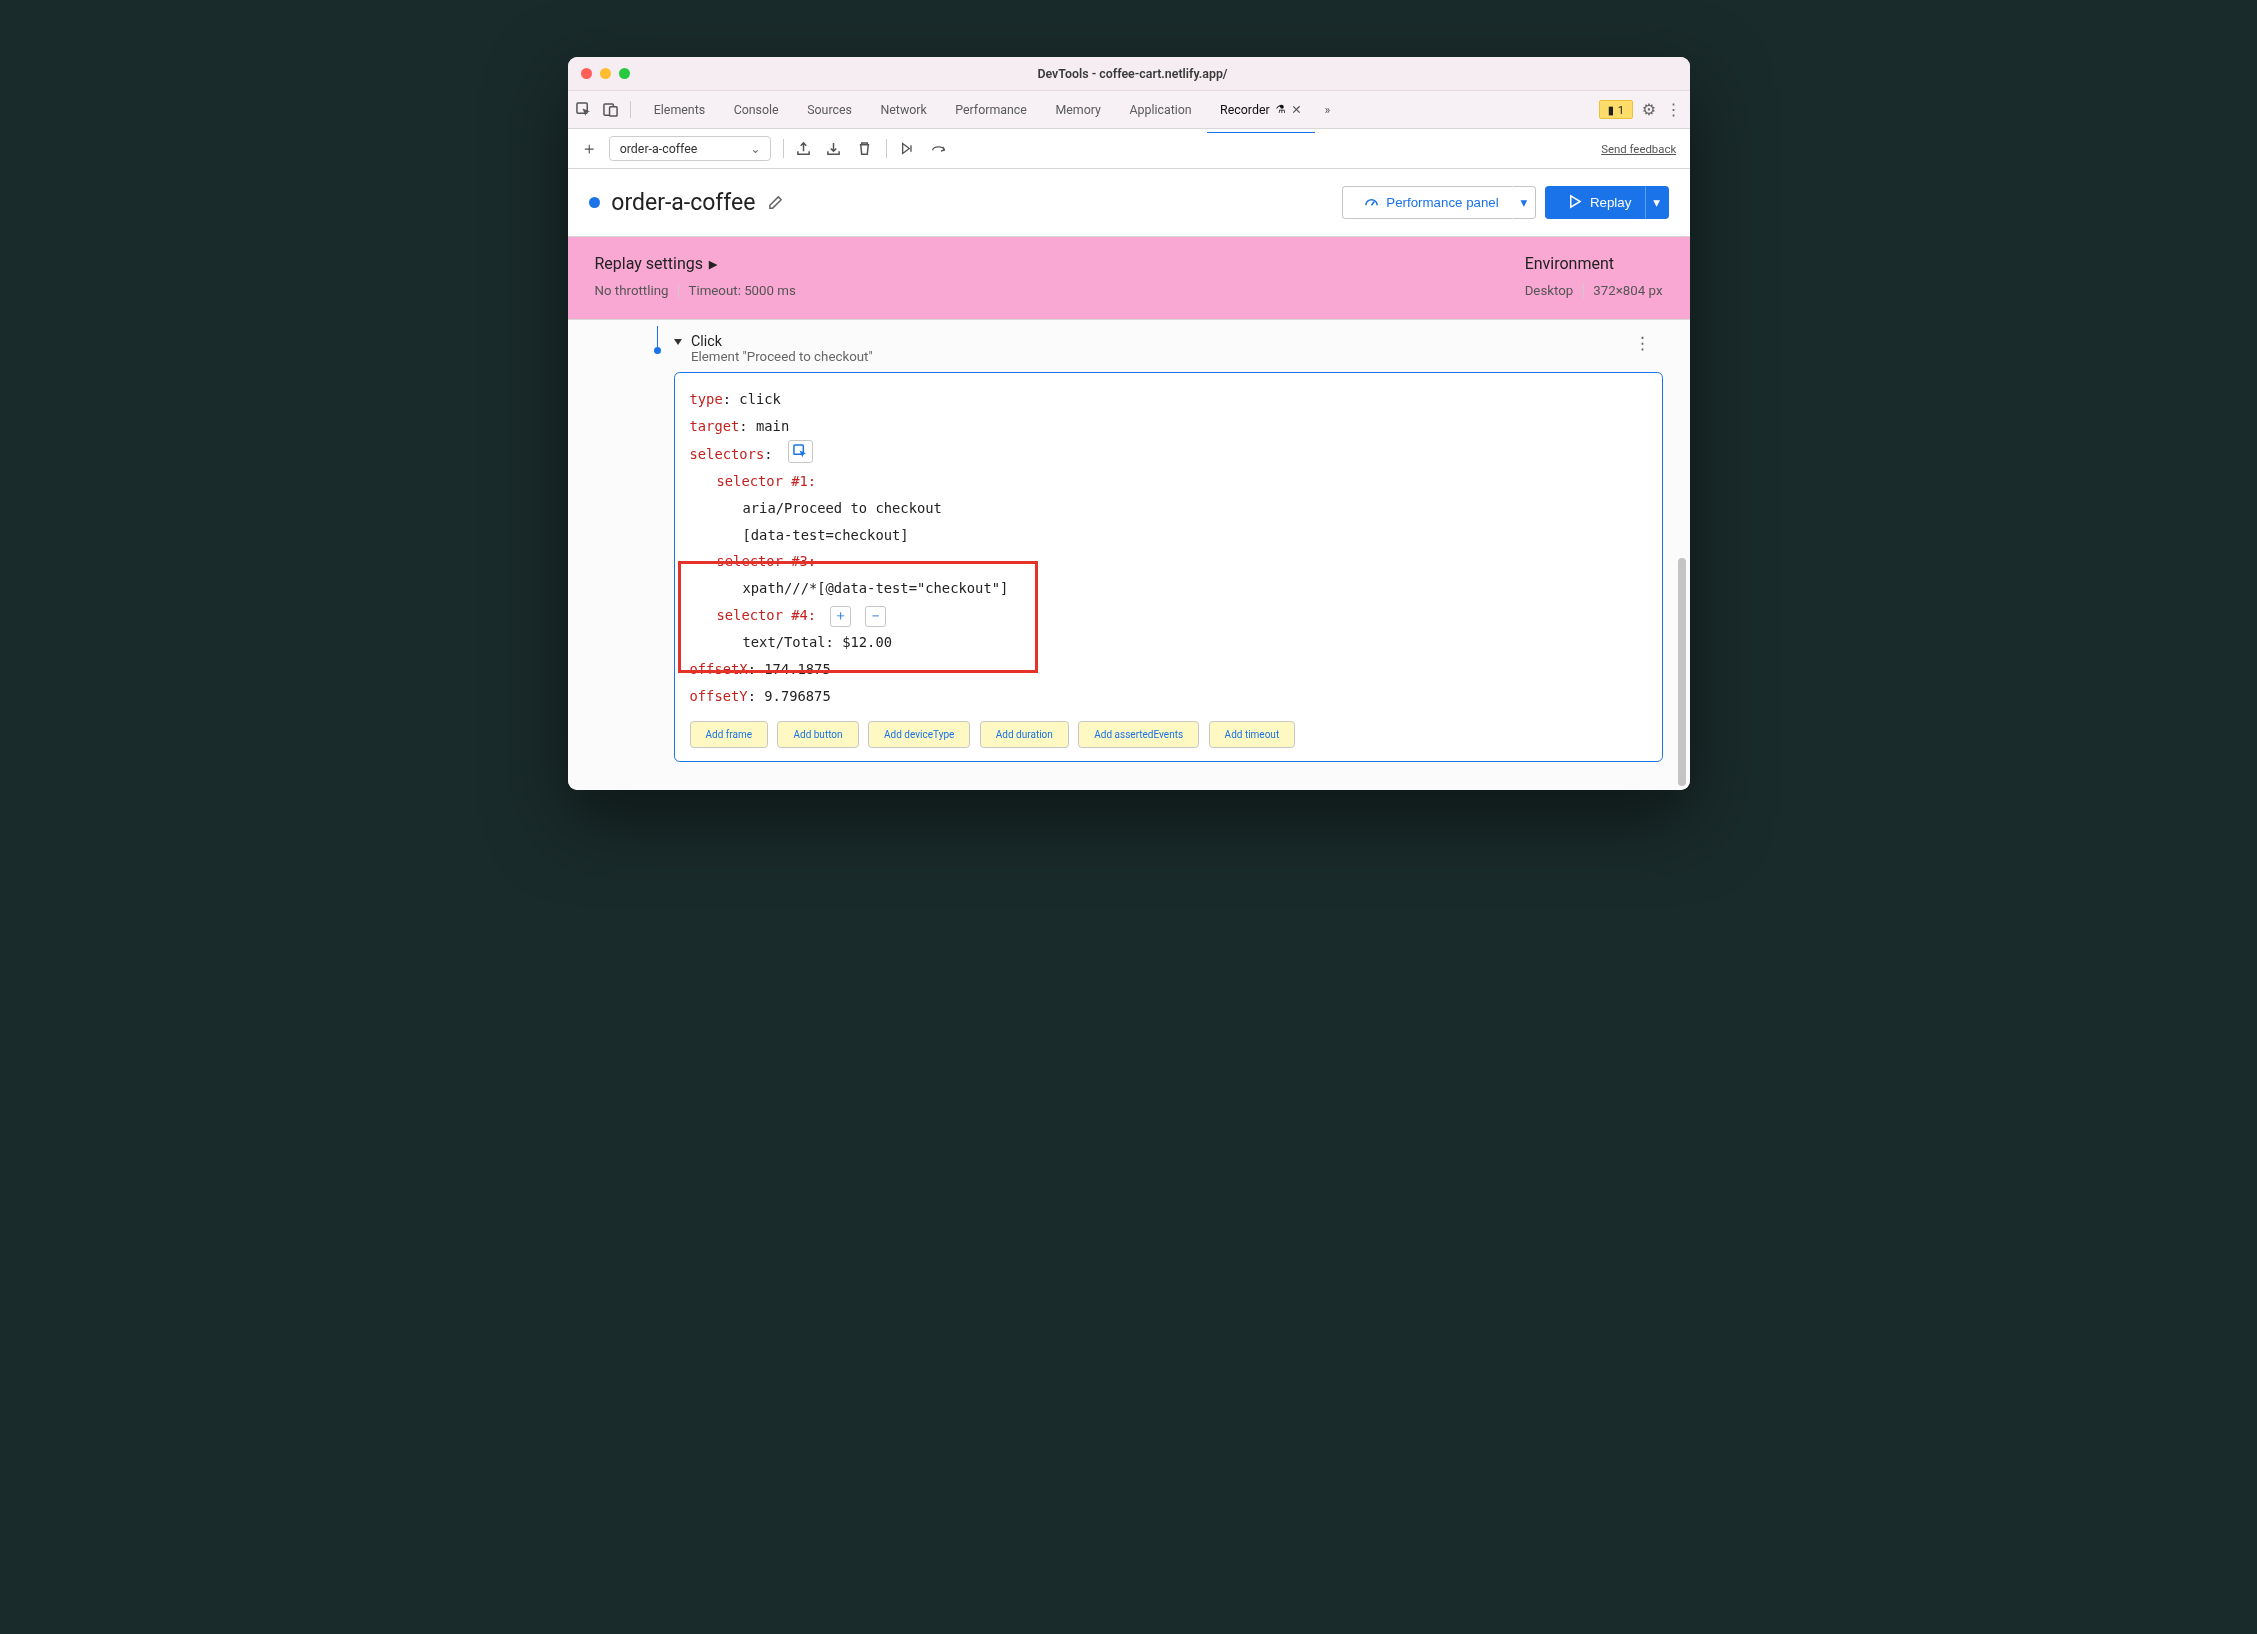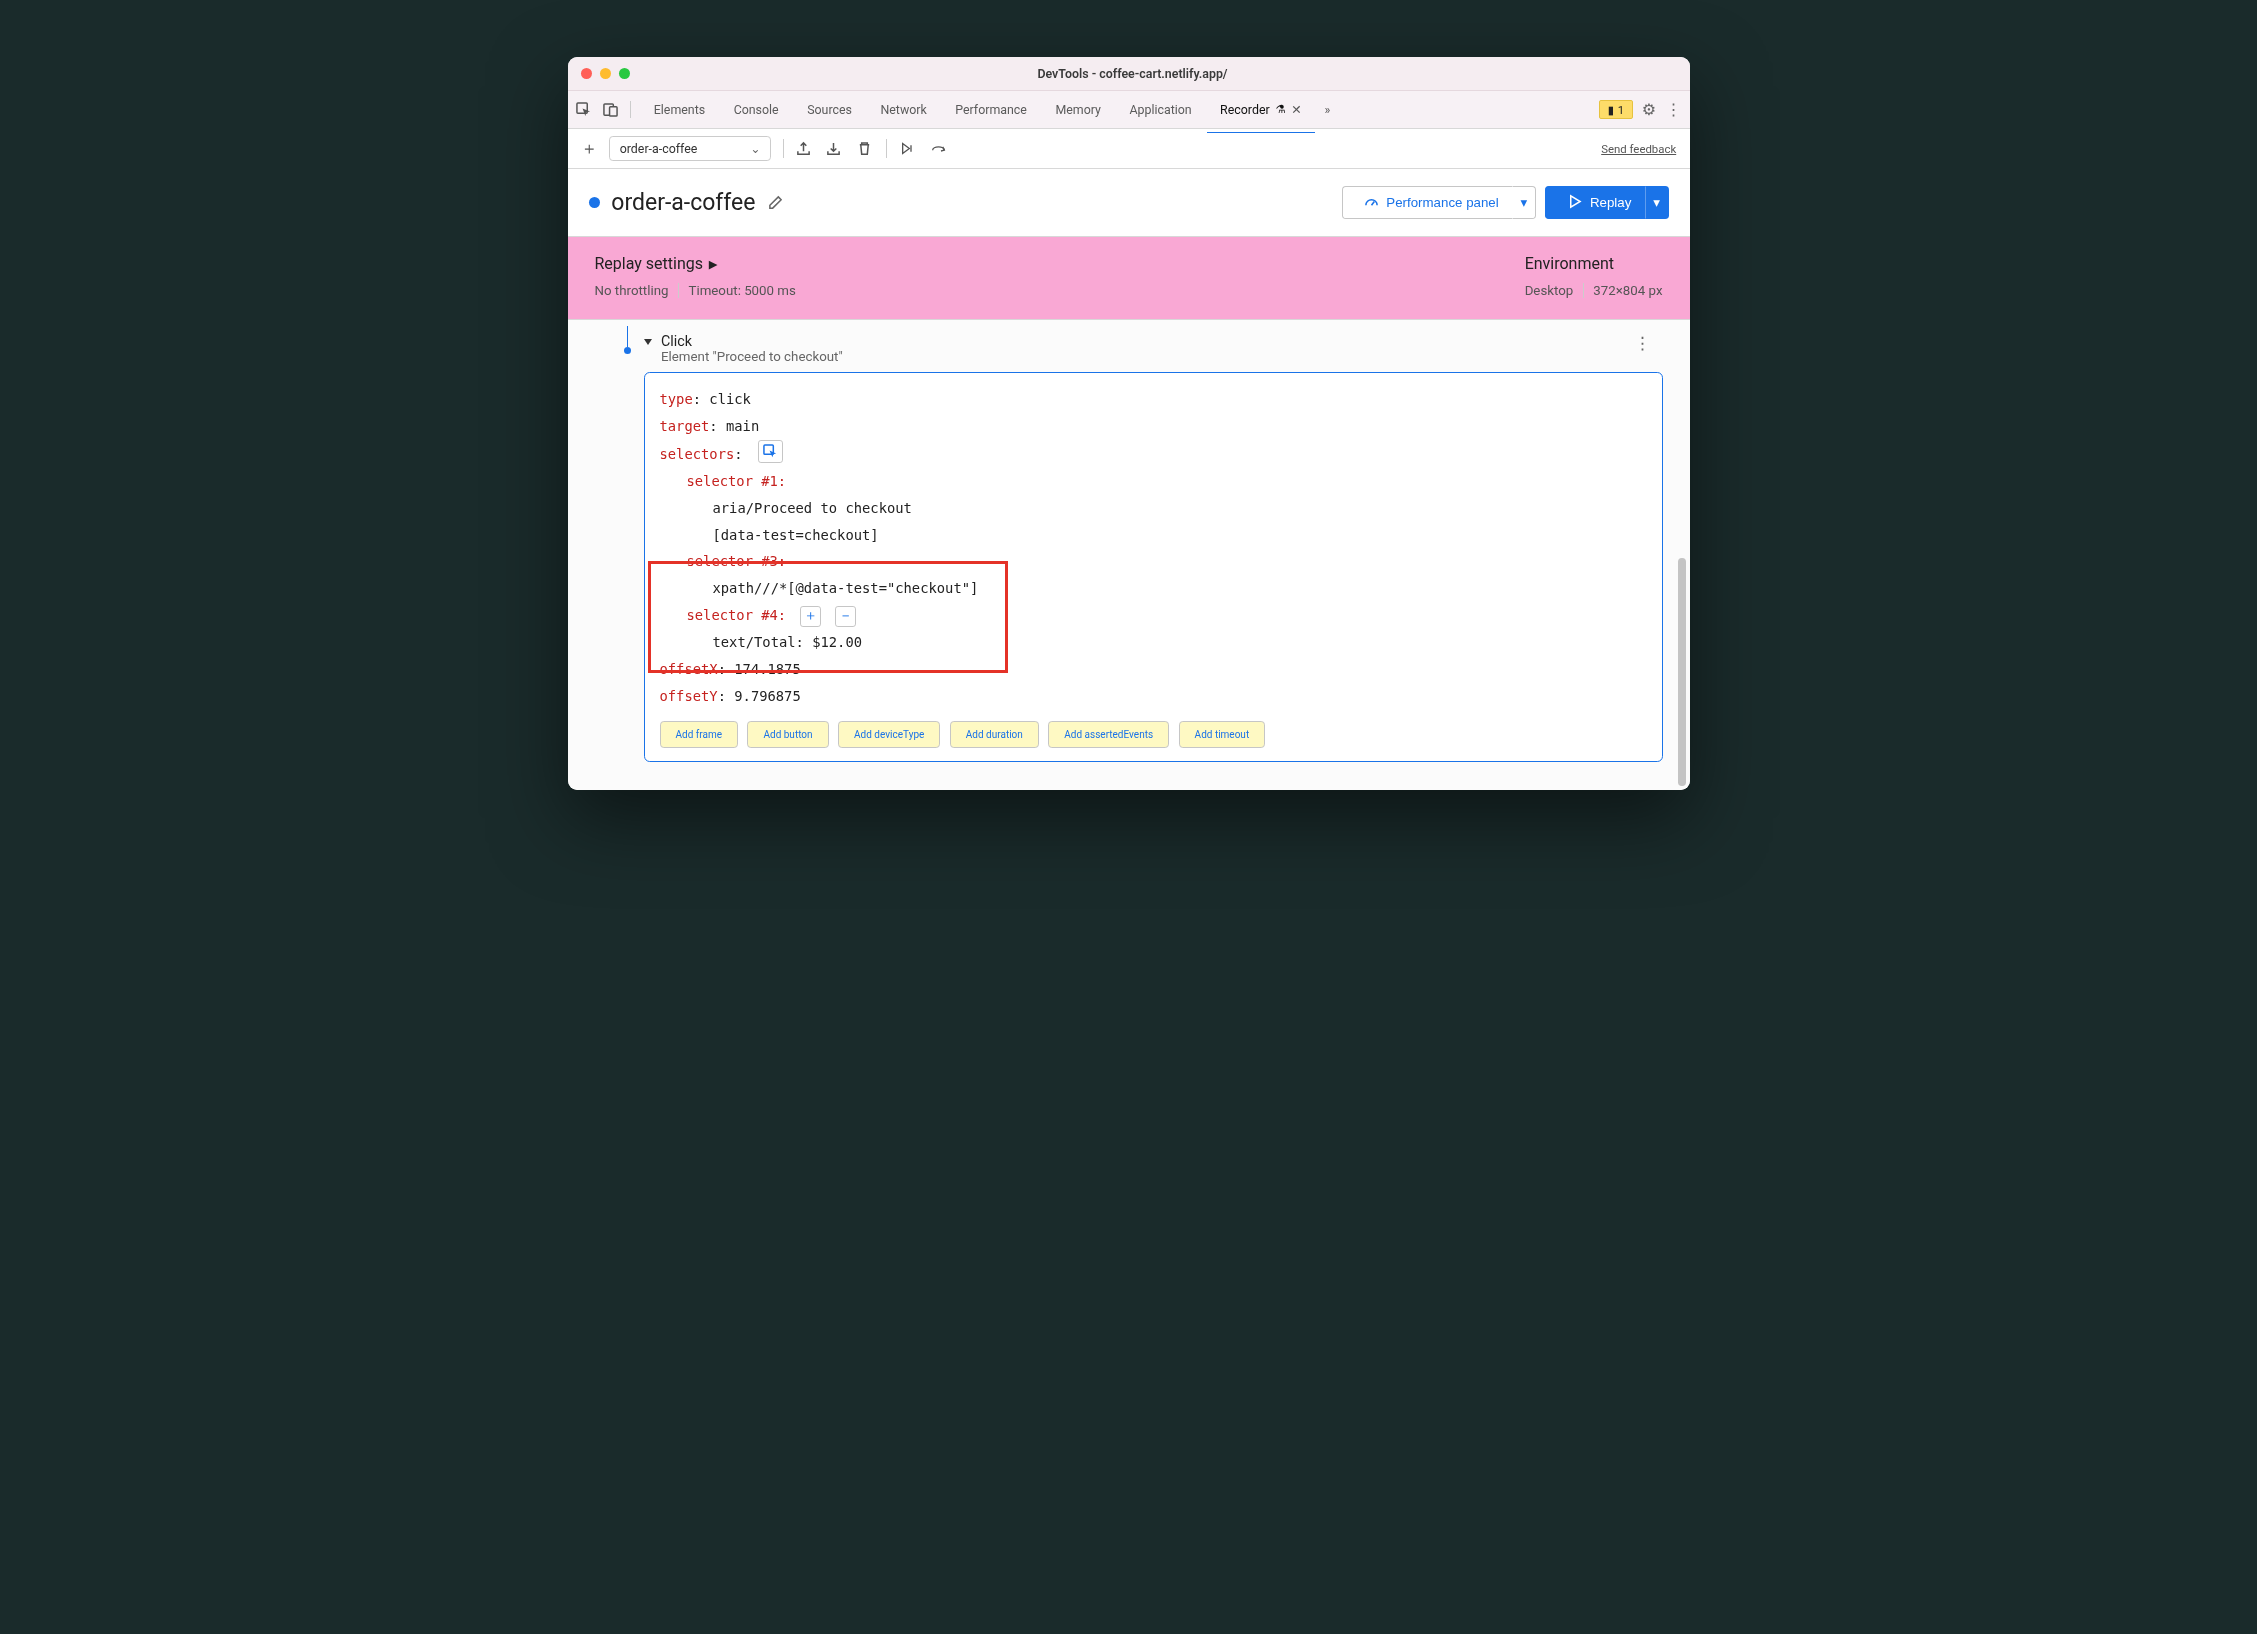--- a/index.html
+++ b/index.html
@@ -74,21 +74,21 @@
 .settings {
   padding:17px 27px 21px; display:flex; align-items:flex-start;
   border-bottom:1px solid #d8d8d8; background:#f9a8d4;
 }
 .settings-left h3, .settings-right h3 { font-size:16px; font-weight:400; color:#222; display:flex; align-items:center; gap:5.7px; margin-bottom:9.5px;}
 .sub { font-size:13.3px; color:#555; display:flex; gap:9.5px; align-items:center;}
 .sub .vline { height:15px; }
 .settings-right { margin-left:auto; text-align:left; }
 
 .main { background:#fbfbfb; padding:5.7px 0 28.5px; position:relative; }
-.step-wrap { margin:0 27px 0 76px; position:relative; }
+.step-wrap { margin:0 27px 0 106px; position:relative; }
 .timeline { position:absolute; left:-17px; top:0; width:1.9px; height:21px; background:#1a73e8; }
 .timeline-dot { position:absolute; left:-20px; top:21px; width:7.6px; height:7.6px; background:#1a73e8; border-radius:50%; }
 .step-hdr { display:flex; align-items:flex-start; gap:9.5px; padding:7.6px 0; }
 .caret-down { width:0; height:0; border-left:4.8px solid transparent; border-right:4.8px solid transparent; border-top:6.7px solid #333; margin-top:5.7px;}
 .step-title { font-size:14.3px; color:#222; }
 .step-sub { font-size:13.3px; color:#666; }
 .step-menu { margin-left:auto; color:#666; font-size:17px; padding-right:11.4px;}
 
 .card {
   border:1px solid #1a73e8; border-radius:5.7px; background:#fff;

